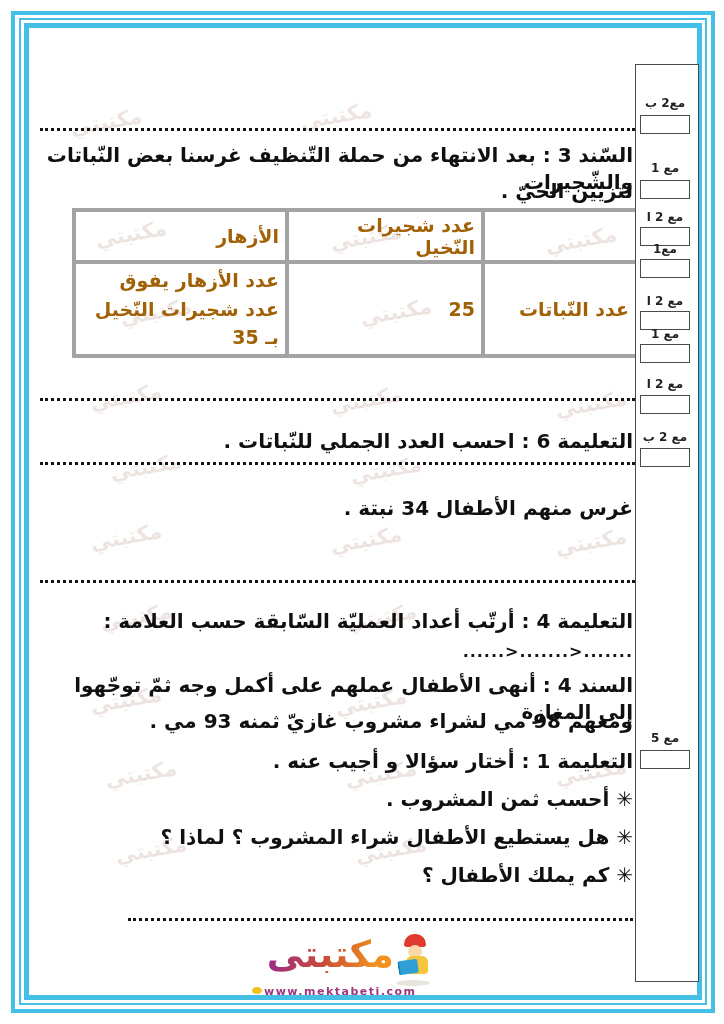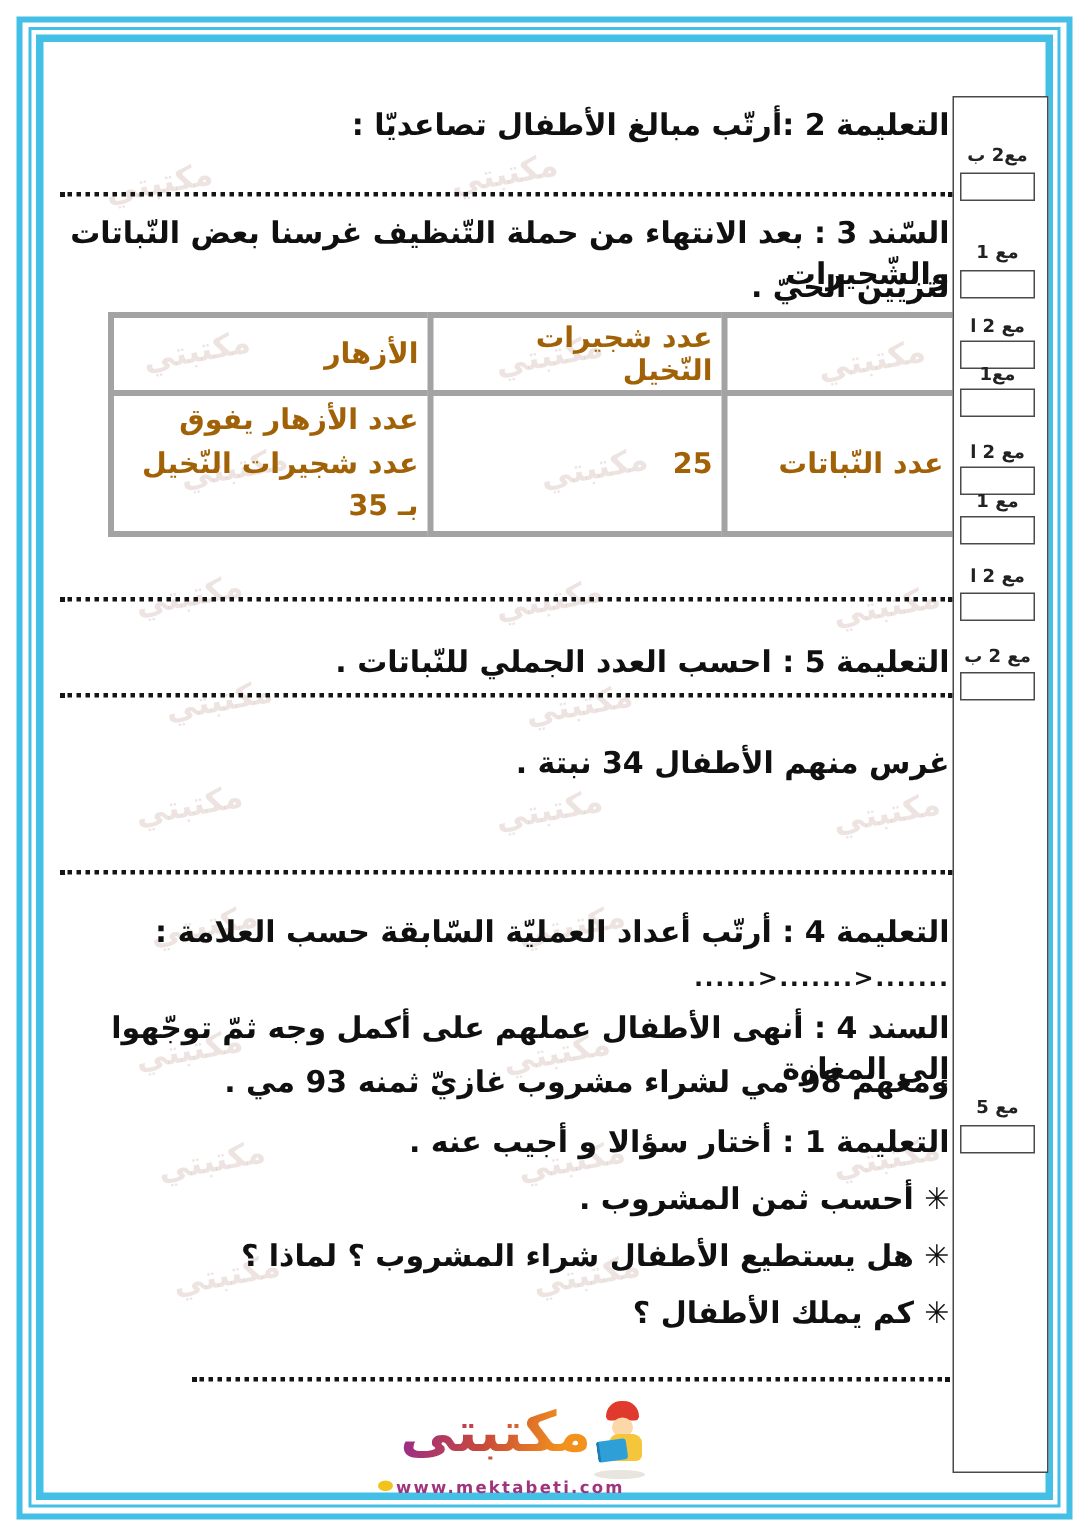--- a/index.html
+++ b/index.html
@@ -82,21 +82,20 @@
   <span class="wm" style="left:100px;top:605px">مكتبتي</span>
   <span class="wm" style="left:345px;top:605px">مكتبتي</span>
   <span class="wm" style="left:90px;top:688px">مكتبتي</span>
   <span class="wm" style="left:335px;top:690px">مكتبتي</span>
   <span class="wm" style="left:105px;top:762px">مكتبتي</span>
   <span class="wm" style="left:345px;top:762px">مكتبتي</span>
   <span class="wm" style="left:555px;top:760px">مكتبتي</span>
   <span class="wm" style="left:115px;top:838px">مكتبتي</span>
   <span class="wm" style="left:355px;top:838px">مكتبتي</span>
 
-  <div class="line" style="top:70px">التعليمة 2 :أرتّب مبالغ الأطفال تصاعديّا :</div>
   <div class="dots" style="top:128px;left:40px;width:595px"></div>
 
   <div class="line wide" style="top:142px">السّند 3 : بعد الانتهاء من حملة التّنظيف غرسنا بعض النّباتات والشّجيرات</div>
   <div class="line" style="top:178px">لتزيين الحيّ .</div>
 
   <table class="datatable">
     <colgroup>
         <col style="width:154px">
         <col style="width:196px">
         <col style="width:213px">
@@ -110,21 +109,21 @@
     <tr>
       <td>عدد النّباتات</td>
       <td class="num">25</td>
       <td>عدد الأزهار يفوق عدد شجيرات النّخيل بـ  35</td>
     </tr>
   </tbody>
     </table>
 
   <div class="dots" style="top:398px;left:40px;width:595px"></div>
 
-  <div class="line" style="top:428px">التعليمة 5 : احسب العدد الجملي للنّباتات .</div>
+  <div class="line" style="top:428px">التعليمة 6 : احسب العدد الجملي للنّباتات .</div>
   <div class="dots" style="top:462px;left:40px;width:595px"></div>
 
   <div class="line" style="top:495px">غرس منهم الأطفال  34   نبتة .</div>
   <div class="dots" style="top:580px;left:40px;width:595px"></div>
 
   <div class="line" style="top:608px">التعليمة 4 : أرتّب أعداد العمليّة السّابقة حسب العلامة :</div>
   <div class="orderline" style="top:642px">......&gt;.......&gt;.......</div>
 
   <div class="line wide" style="top:672px">السند 4 : أنهى الأطفال عملهم  على أكمل وجه ثمّ توجّهوا إلى المغازة</div>
   <div class="line" style="top:708px">ومعهم  98  مي  لشراء مشروب غازيّ  ثمنه 93 مي .</div>

